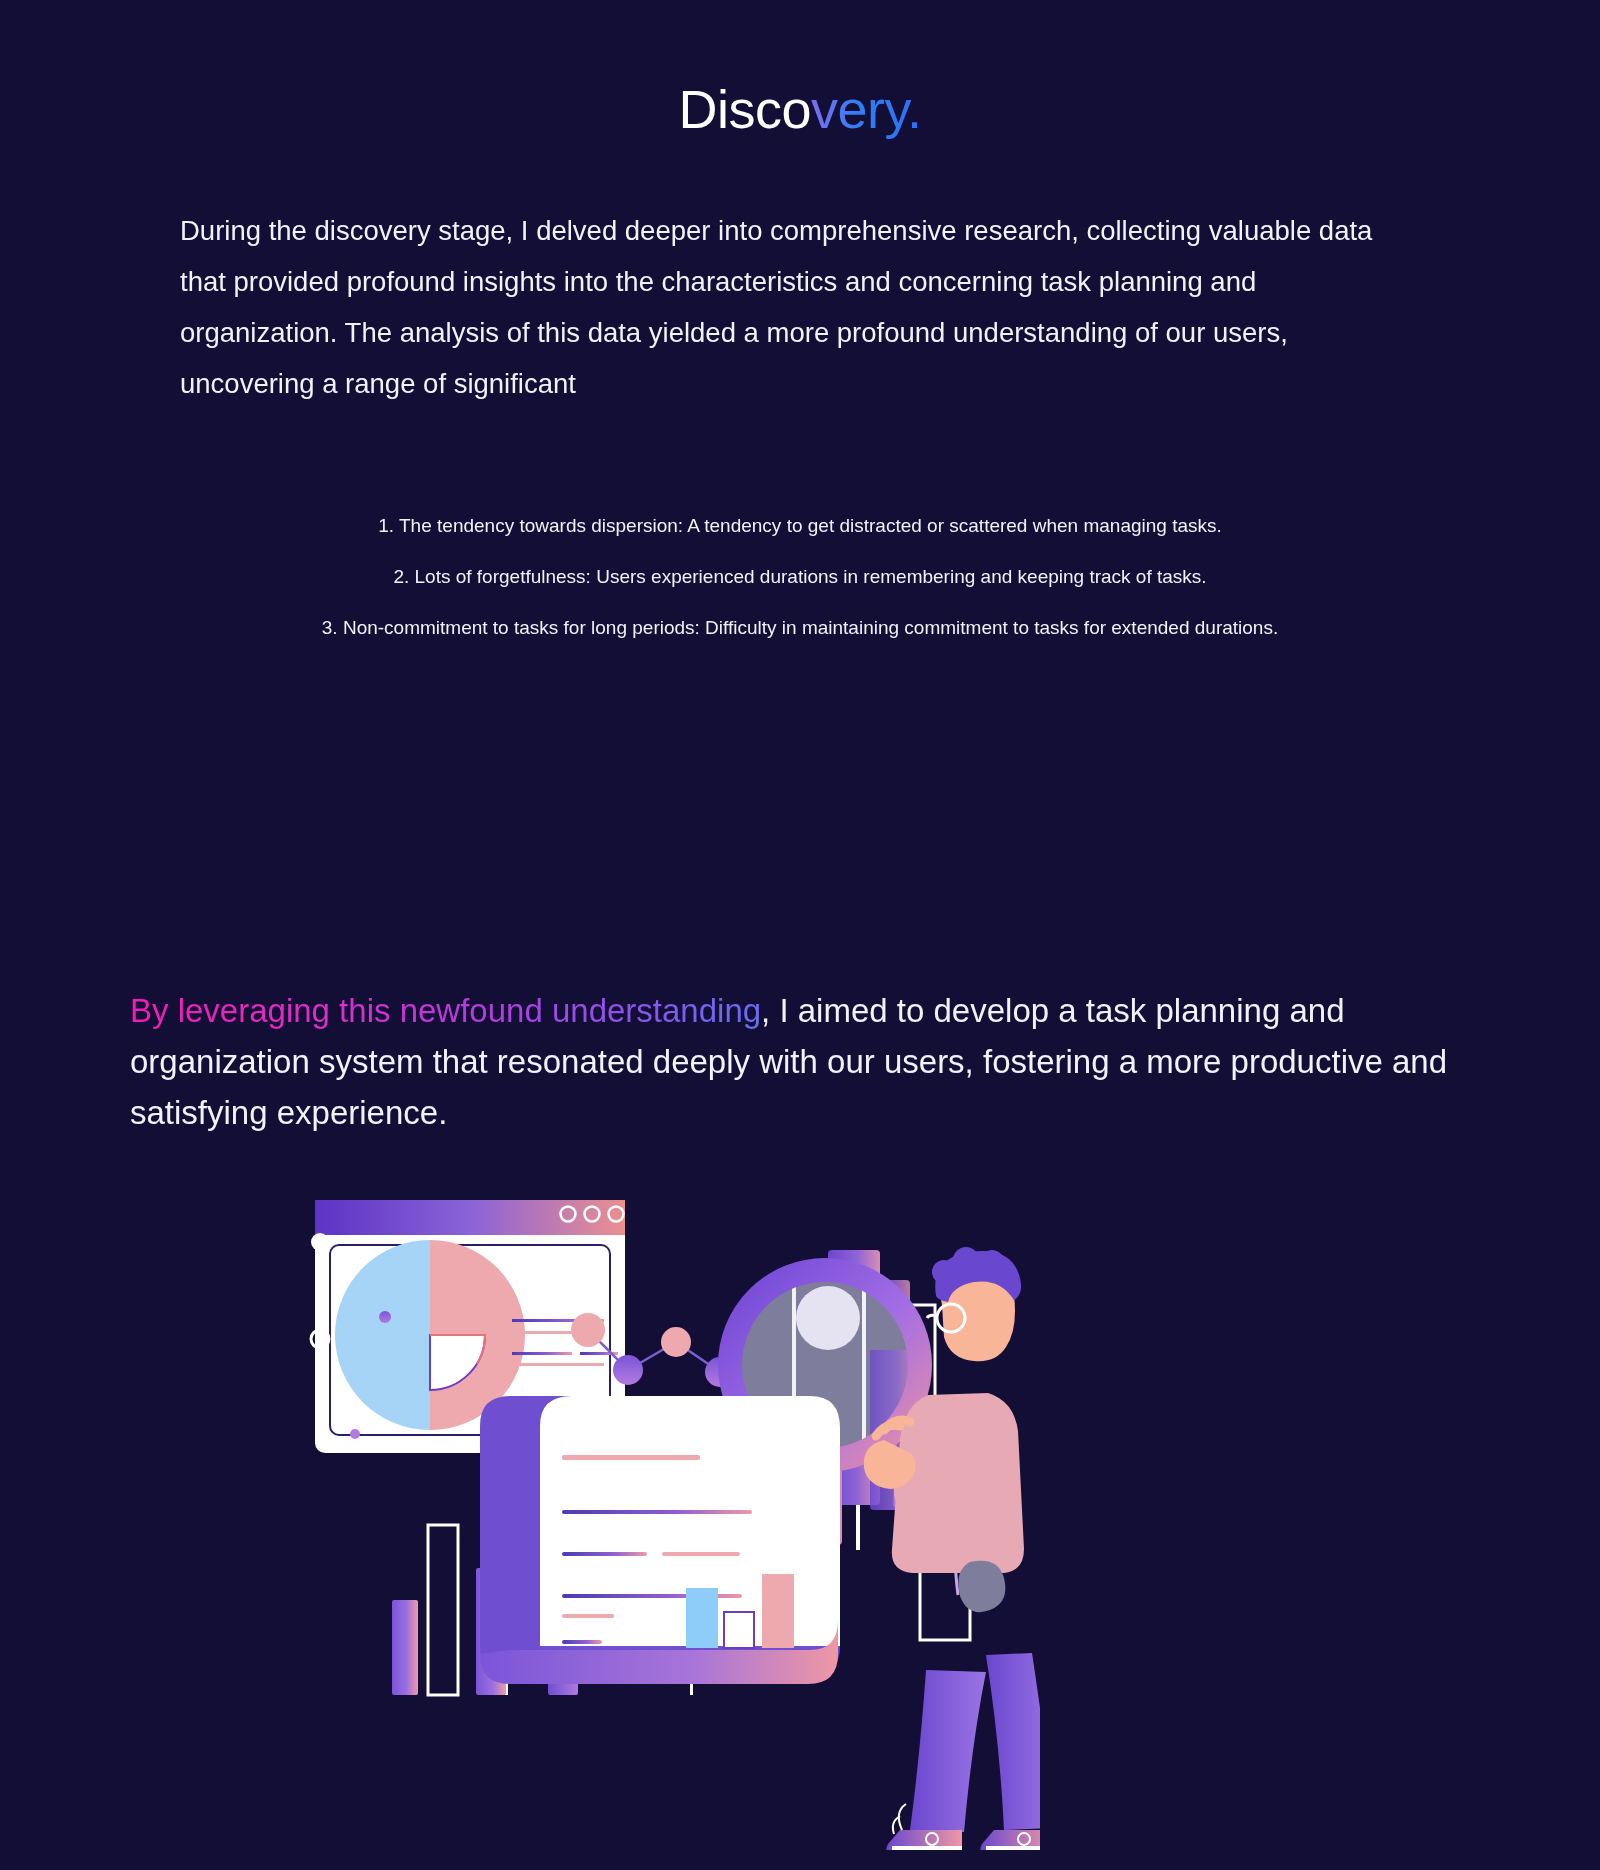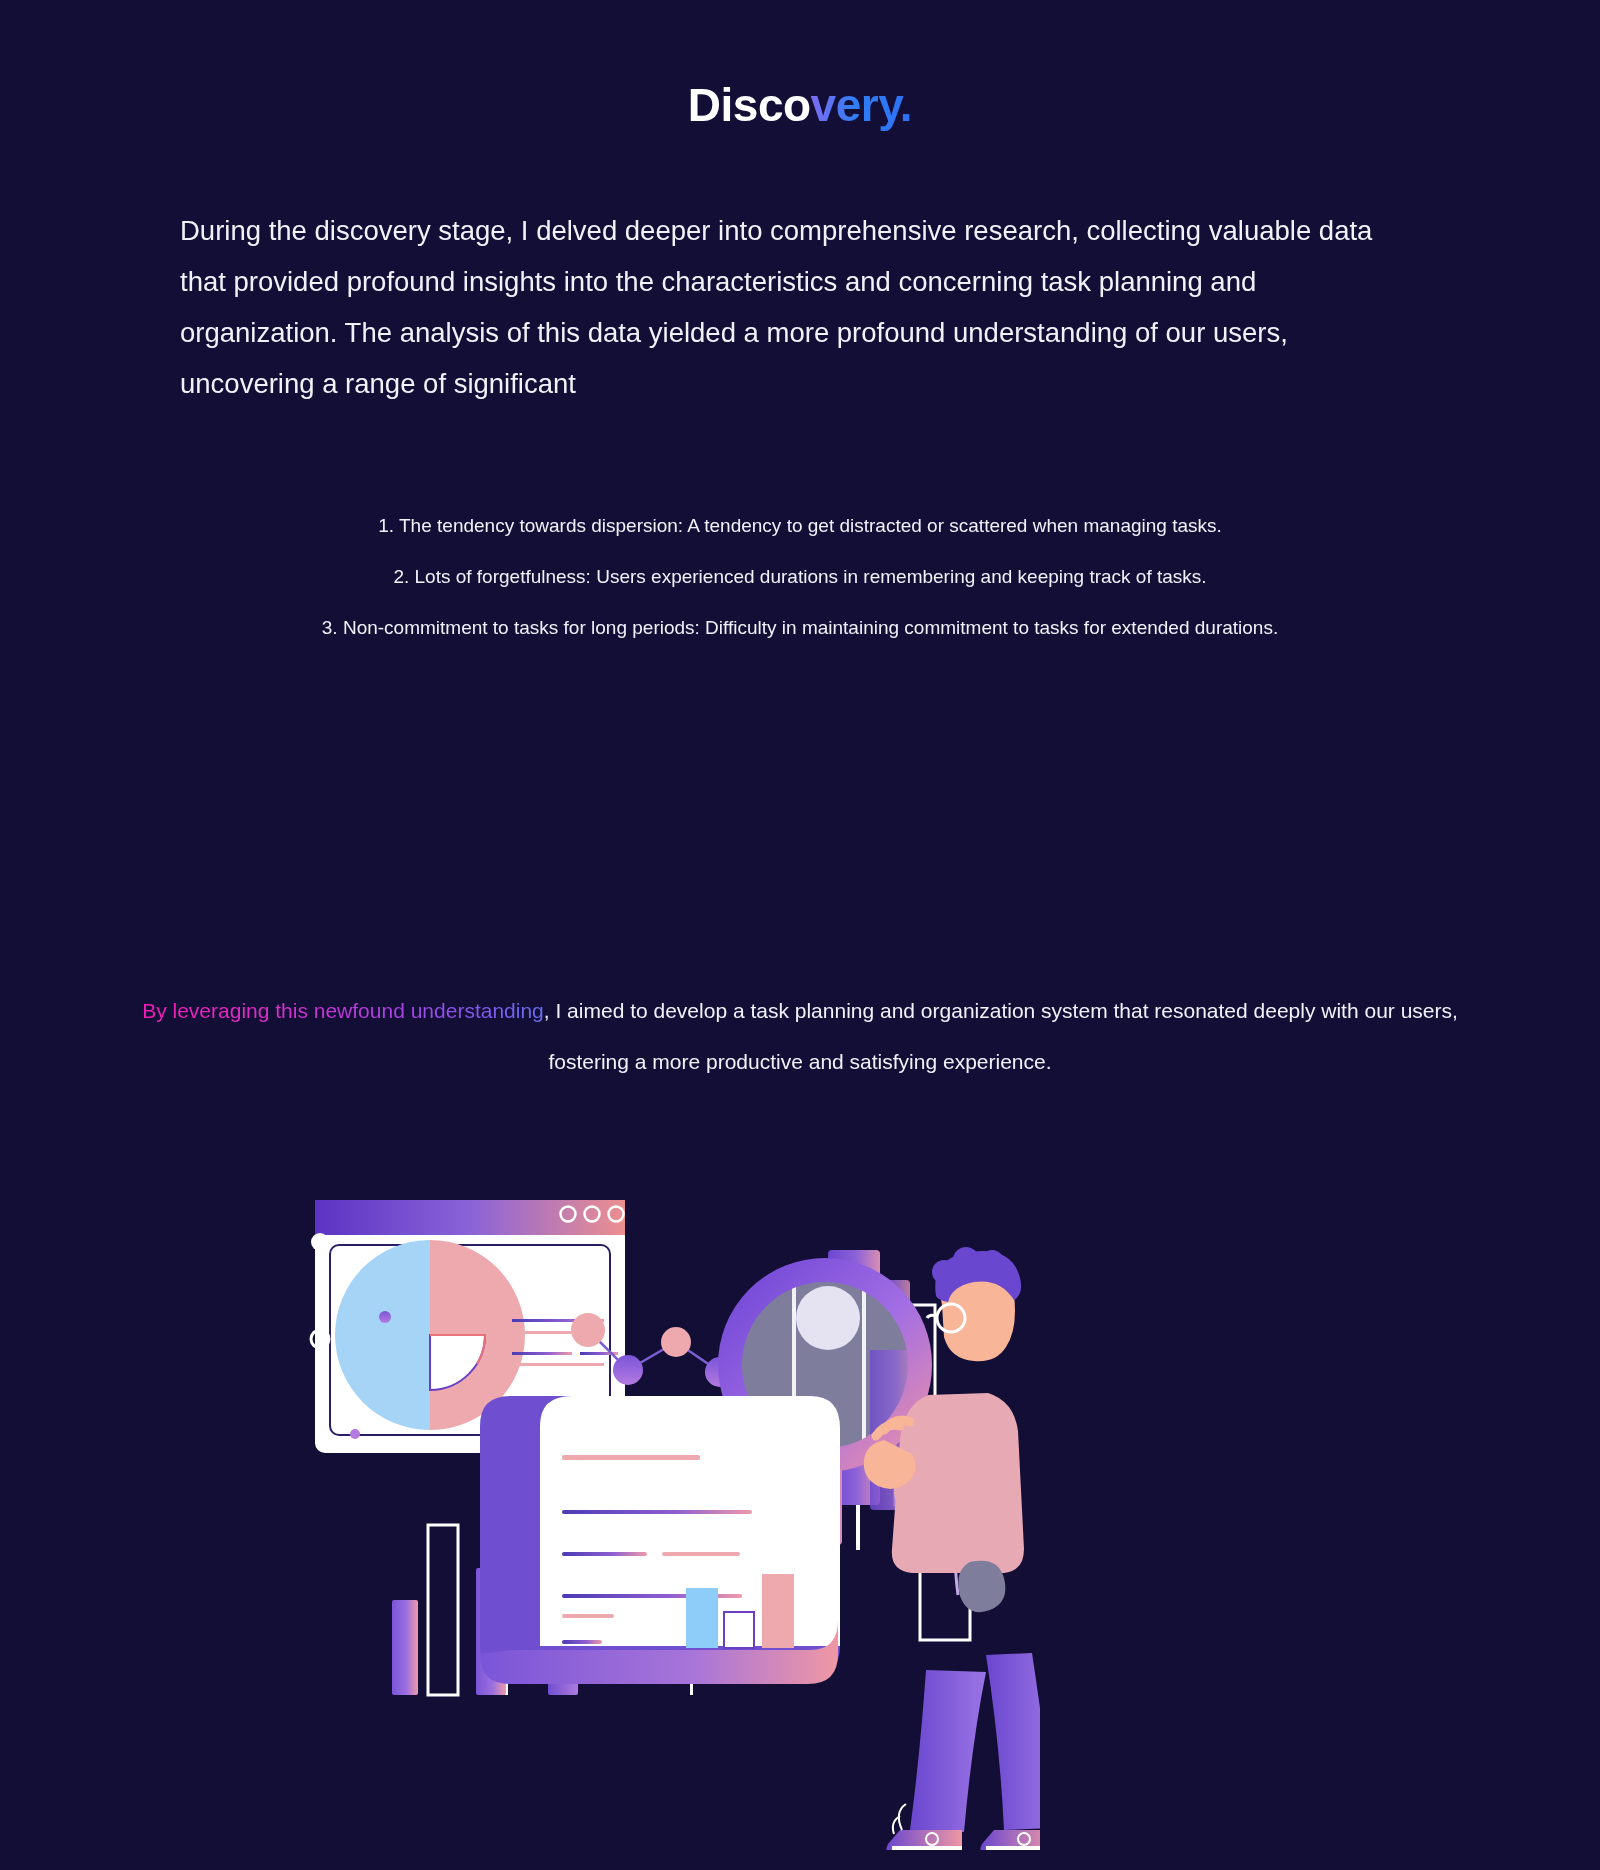--- a/index.html
+++ b/index.html
@@ -13,22 +13,22 @@
     position:relative;
     width:1600px; height:1870px;
     background:#120e35;
   }
 
   
   .title{
     position:absolute;
     top:78px; left:0; width:1600px;
     text-align:center;
-    font-size:46px;
-    font-weight:700;
+    font-size:54px;
+    font-weight:400;
     letter-spacing:-0.5px;
   }
   .title .t-white{ color:#ffffff; }
   .title .t-blue{
     background:linear-gradient(90deg,#7c6cf0 0%,#2f7ef5 45%,#2f6ff5 100%);
     -webkit-background-clip:text; background-clip:text;
     -webkit-text-fill-color:transparent; color:#2f7ef5;
   }
 
   
@@ -61,23 +61,23 @@
   .obs-list li{
     text-align:center;
     margin:0;
   }
   .obs-list li .num{ }
 
   
   .closing{
     position:absolute;
     top:985px; left:130px; width:1340px;
-    text-align:center;
+    text-align:left;
     color:#f2f1fa;
-    font-size:21px;
+    font-size:33px;
     line-height:51px;
   }
   .lead{
     background:linear-gradient(90deg,#f21bb5 0%,#e22bc4 25%,#b23de0 58%,#7b5ef0 88%,#6a6ef0 100%);
     -webkit-background-clip:text; background-clip:text;
     -webkit-text-fill-color:transparent; color:#e22bc4;
   }
 
   
   .illo{

